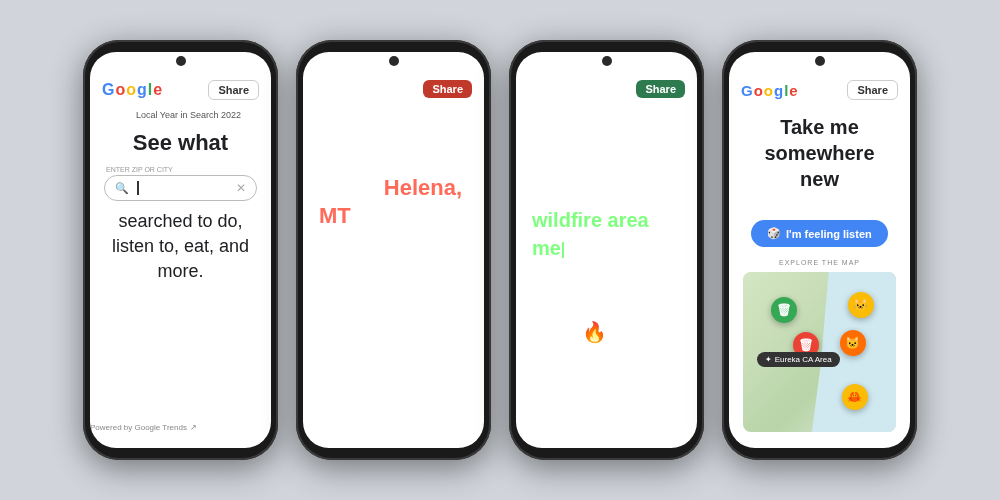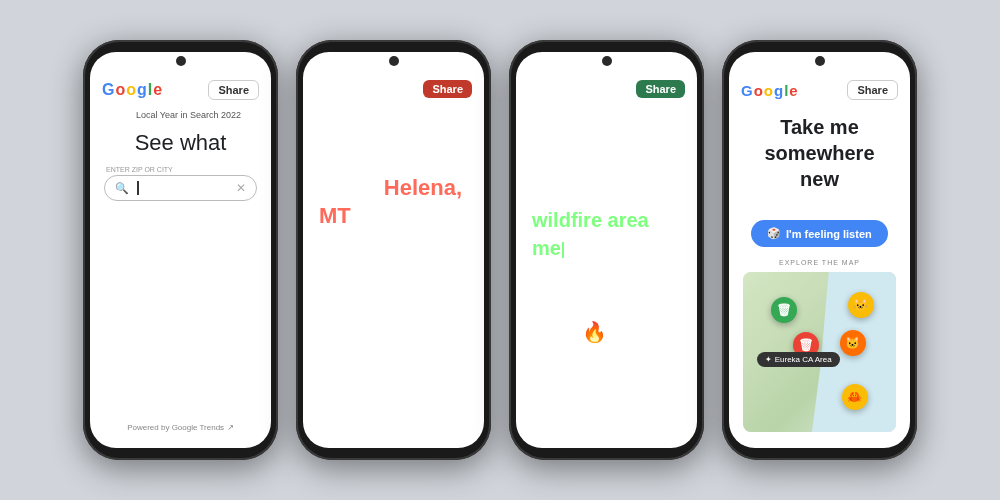--- a/index.html
+++ b/index.html
@@ -87,21 +87,21 @@
       color: #333;
     }
 
     
     .p1-content {
       padding: 10px 14px;
       text-align: center;
     }
     .p1-see-what {
       font-size: 22px;
-      font-weight: 400;
+      font-weight: 700;
       color: #202124;
       margin-bottom: 10px;
     }
     .p1-search-box {
       display: flex;
       align-items: center;
       border: 1.5px solid #bbb;
       border-radius: 20px;
       padding: 5px 10px;
       margin-bottom: 2px;
@@ -136,21 +136,21 @@
     }
     .p1-footer {
       position: absolute;
       bottom: 16px;
       left: 0; right: 0;
       text-align: center;
       font-size: 8px;
       color: #888;
       display: flex;
       align-items: center;
-      justify-content: center;
+      justify-content: flex-start;
       gap: 3px;
     }
     .p2-header {
       display: flex;
       align-items: center;
       justify-content: space-between;
       padding: 28px 12px 4px 12px;
     }
     .p2-google-logo {
       font-size: 15px;
@@ -371,20 +371,21 @@
     </div>
     <div style="text-align:center; font-size:9px; color:#555; margin: 4px 0 0 16px;">Local Year in Search 2022</div>
     <div class="p1-content">
       <div class="p1-see-what">See what</div>
       <div class="p1-search-label">ENTER ZIP OR CITY</div>
       <div class="p1-search-box">
         <span class="search-icon-small">🔍</span>
         <div class="search-cursor"></div>
         <span class="search-x">✕</span>
       </div>
+      <div class="p1-bottom-text">searched to do, listen to, eat, and more.</div>
     </div>
     <div class="p1-footer">
       <span>Powered by Google Trends</span>
       <span>↗</span>
     </div>
   </div>
 </div>
 
 <div class="phone-wrapper">
   <div class="phone-shell"></div>

